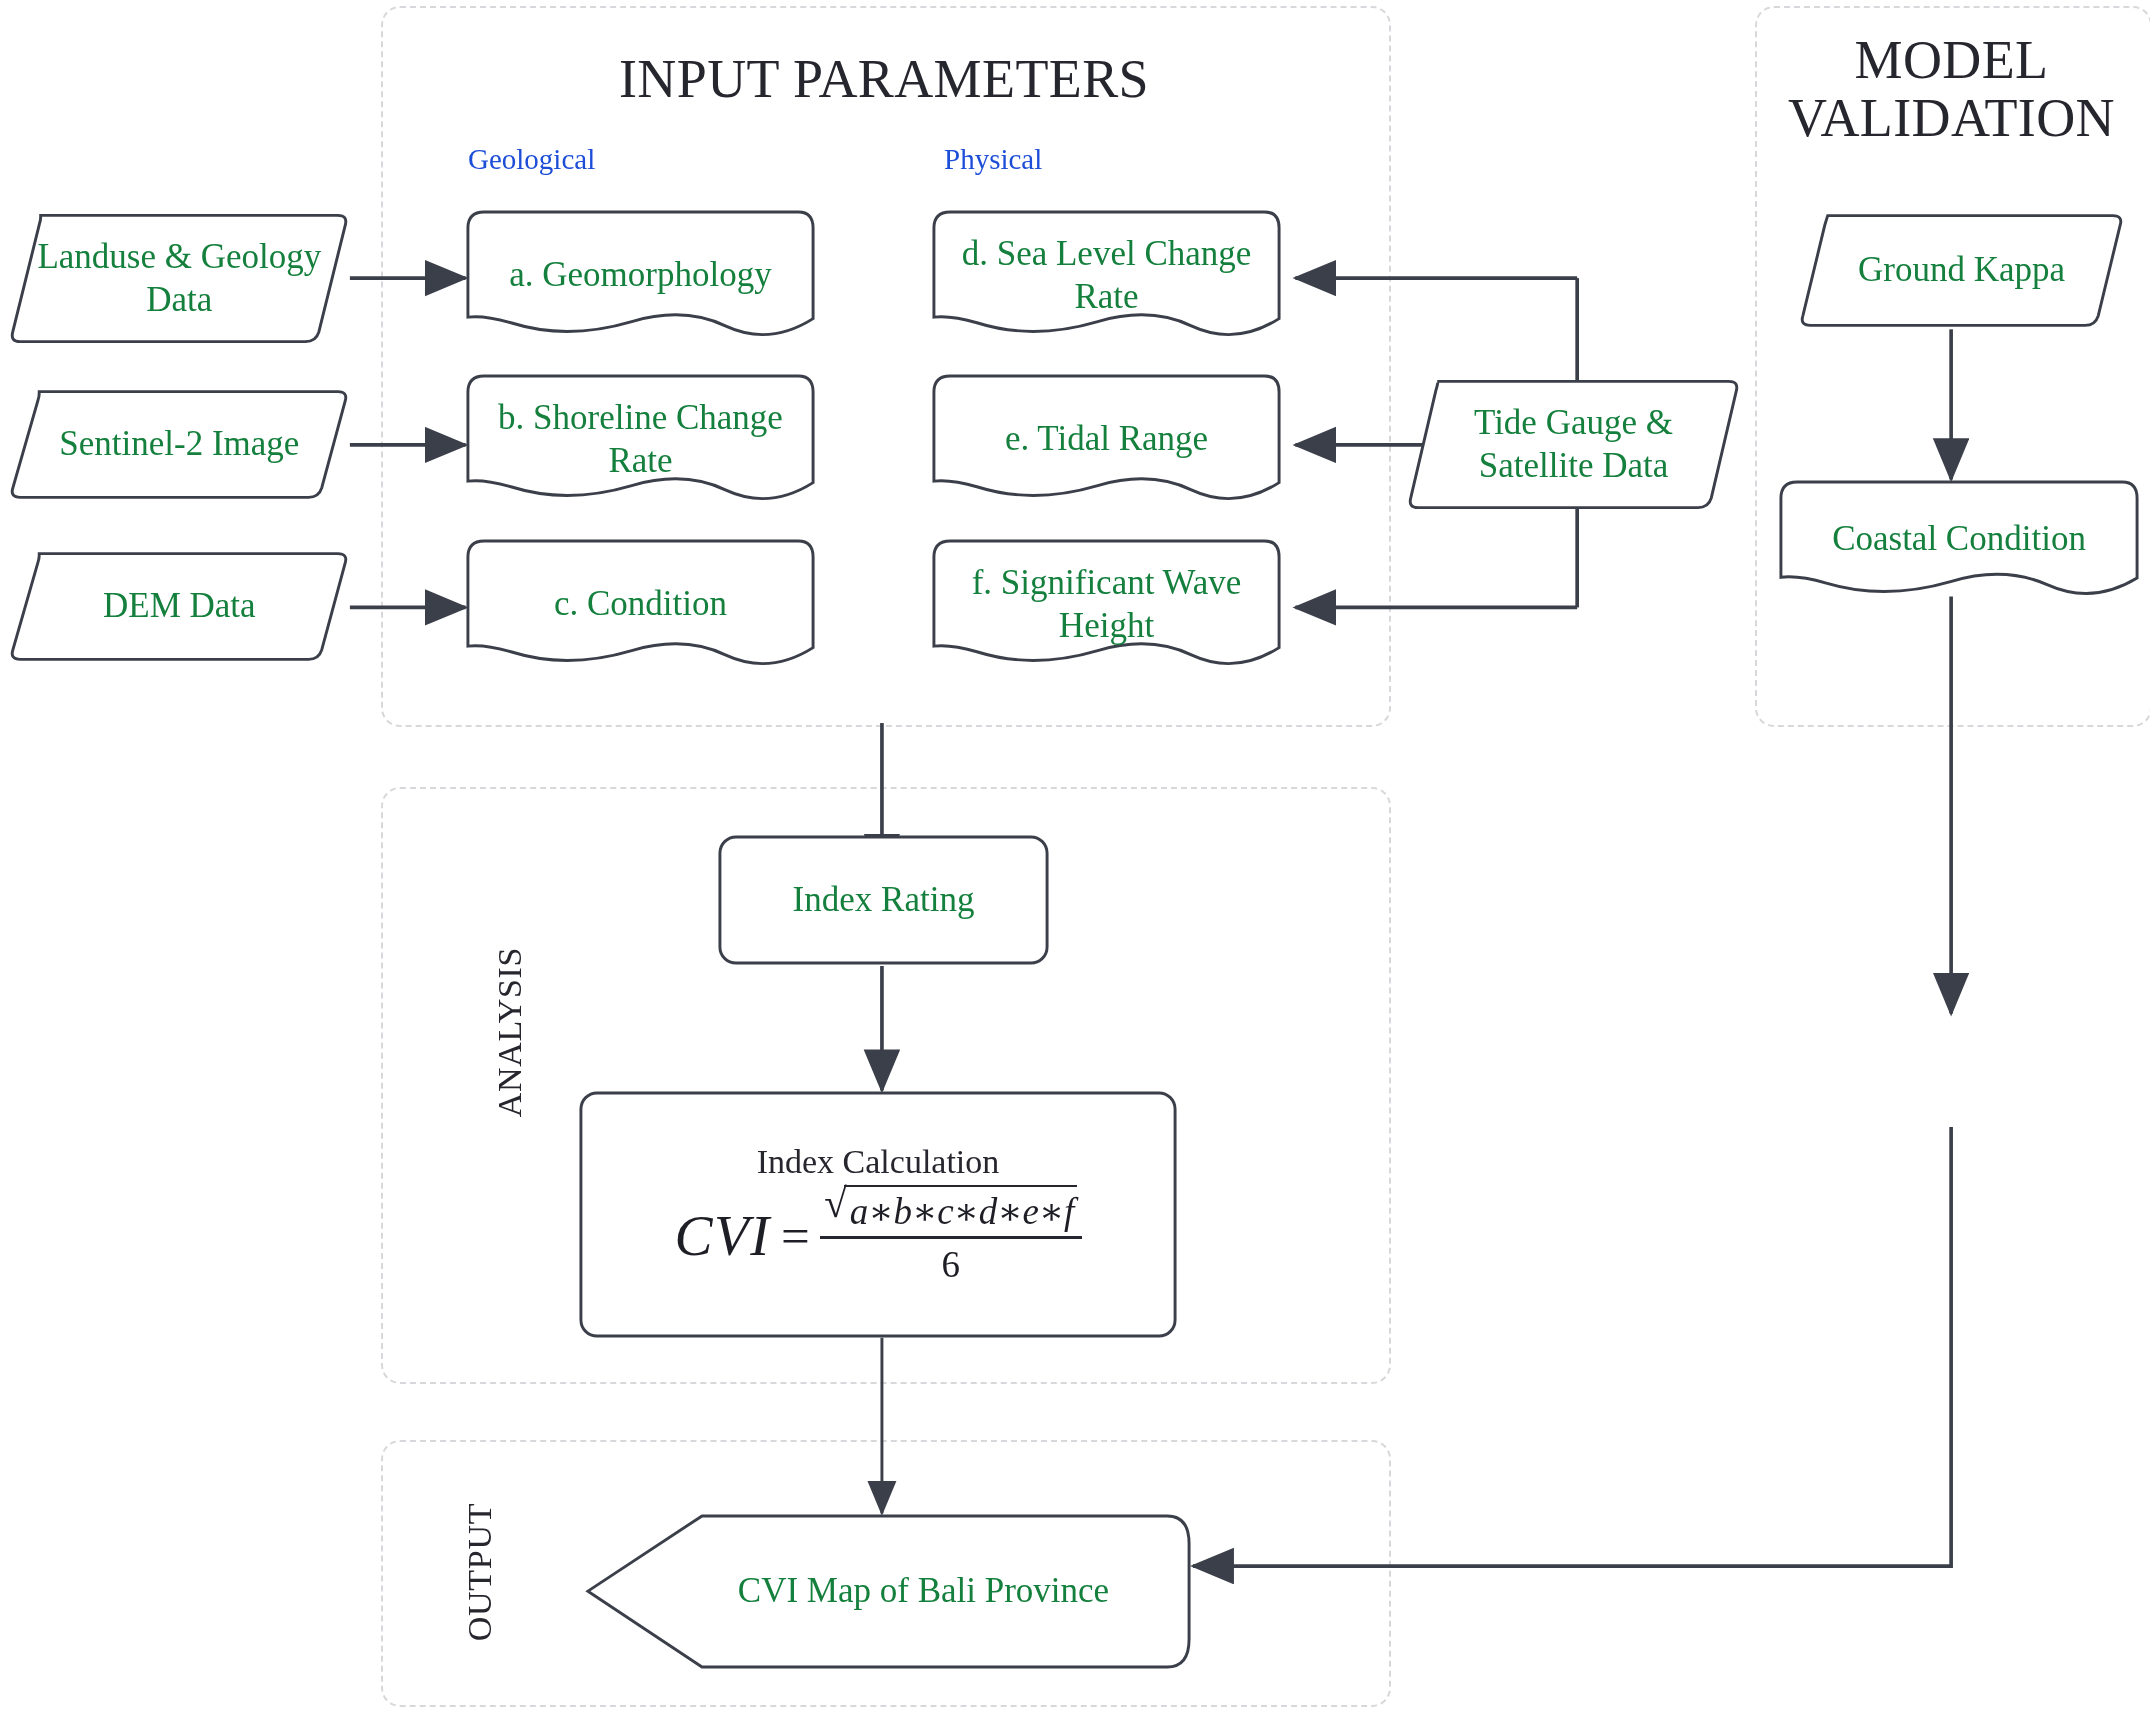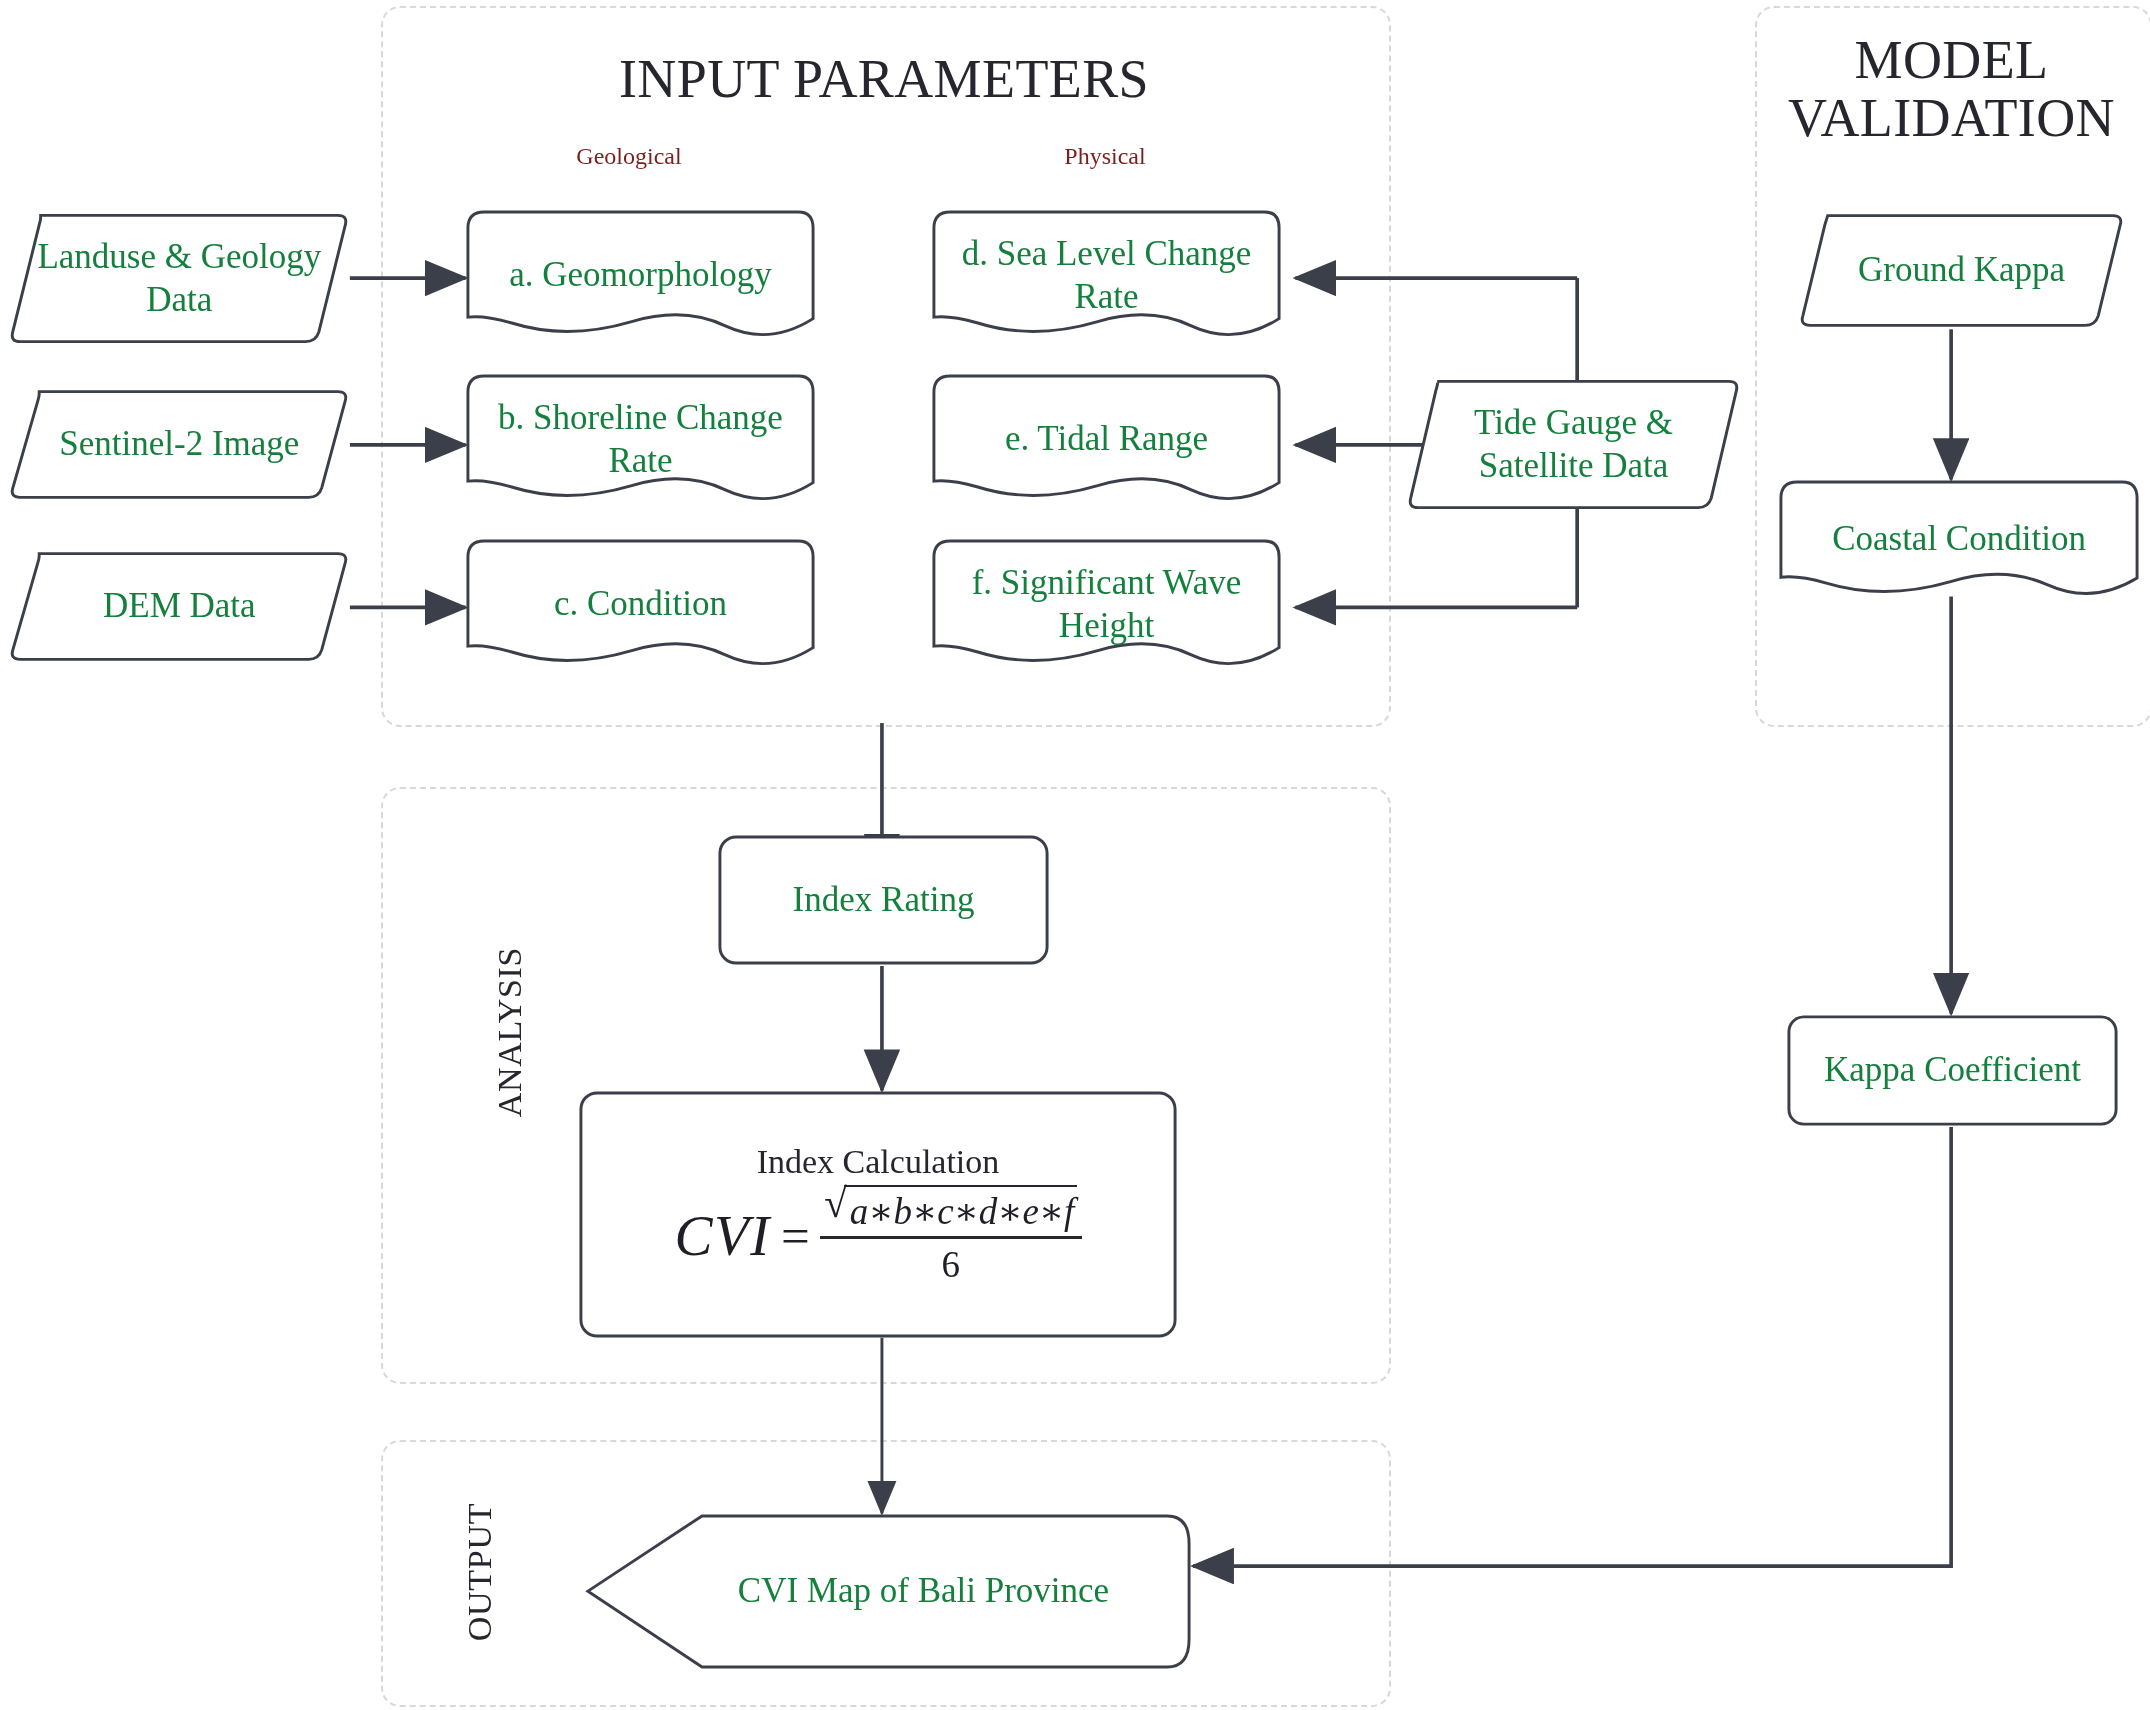--- a/index.html
+++ b/index.html
@@ -11,21 +11,21 @@
     position:relative;overflow:hidden;
   }
   #stage{position:absolute;inset:0;width:2151px;height:1711px;}
   svg.layer{position:absolute;left:0;top:0;width:2151px;height:1711px;pointer-events:none;}
 
   .grp{position:absolute;border:2.2px dashed #d8d8dc;border-radius:19px;}
   .grp-title{
     position:absolute;text-align:center;
     font-size:54px;letter-spacing:0.4px;color:#26262e;line-height:1.08;
   }
-  .sub-title{position:absolute;text-align:center;font-size:24px;color:#7f1d1d;}
+  .sub-title{position:absolute;font-size:29px;color:#1d4ed8;}
   .side-title{
     position:absolute;font-size:34px;letter-spacing:0.7px;color:#26262e;
     transform:rotate(-90deg);transform-origin:50% 50%;white-space:nowrap;
     text-align:center;
   }
 
   .node{position:absolute;display:flex;align-items:center;justify-content:center;}
   .node .lbl{
     position:relative;z-index:3;text-align:center;font-size:35px;line-height:1.22;
     color:#15803d;padding:0 25px;width:100%;box-sizing:border-box;
@@ -215,26 +215,20 @@
     <div class="lbl">Ground Kappa</div>
   </div>
 
   <div class="node" style="left:1778px;top:479px;width:362px;height:121px;font-family:Liberation Serif, serif;">
     <svg class="shape" viewBox="0 0 495 165" preserveAspectRatio="none">
       <path d="M4,26 Q4,4 26,4 L471,4 Q491,4 491,26 L491,135 Q430,172 368,144 Q308,118 236,140 Q146,166 66,142 Q28,131 4,134 Z" fill="#ffffff" stroke="#3b3f4a" stroke-width="4"></path>
     </svg>
     <div class="lbl">Coastal Condition</div>
   </div>
 
-  <div class="node" style="left:1786px;top:1014px;width:333px;height:113px;">
-    <svg class="shape" viewBox="0 0 455 155" preserveAspectRatio="none">
-      <rect x="4" y="4" width="447" height="147" rx="20" ry="20" fill="#ffffff" stroke="#3b3f4a" stroke-width="4"></rect>
-    </svg>
-    <div class="lbl">Kappa Coefficient</div>
-  </div>
 
   <div class="node" style="left:585px;top:1513px;width:607px;height:157px;">
     <svg class="shape" viewBox="0 0 830 215" preserveAspectRatio="none">
       <path d="M160,4 L796,4 Q826,4 826,42 L826,173 Q826,211 796,211 L160,211 L4,107 Z" fill="#ffffff" stroke="#3b3f4a" stroke-width="4"></path>
     </svg>
     <div class="lbl" style="padding-left:95px;">CVI Map of Bali Province</div>
   </div>
 
 </div>
 

